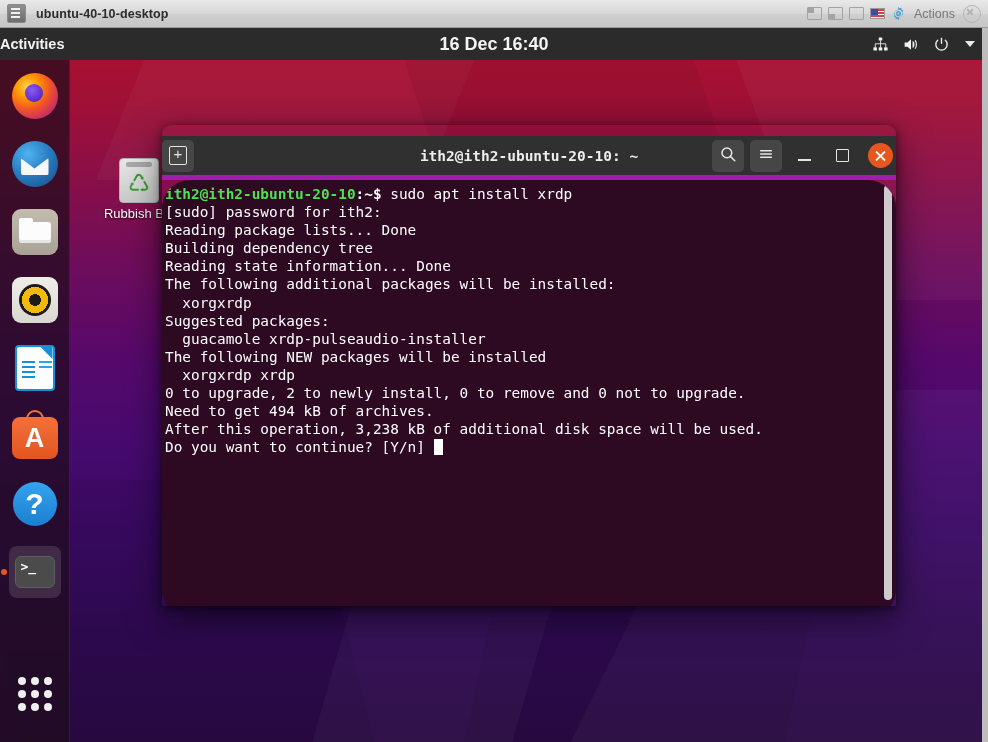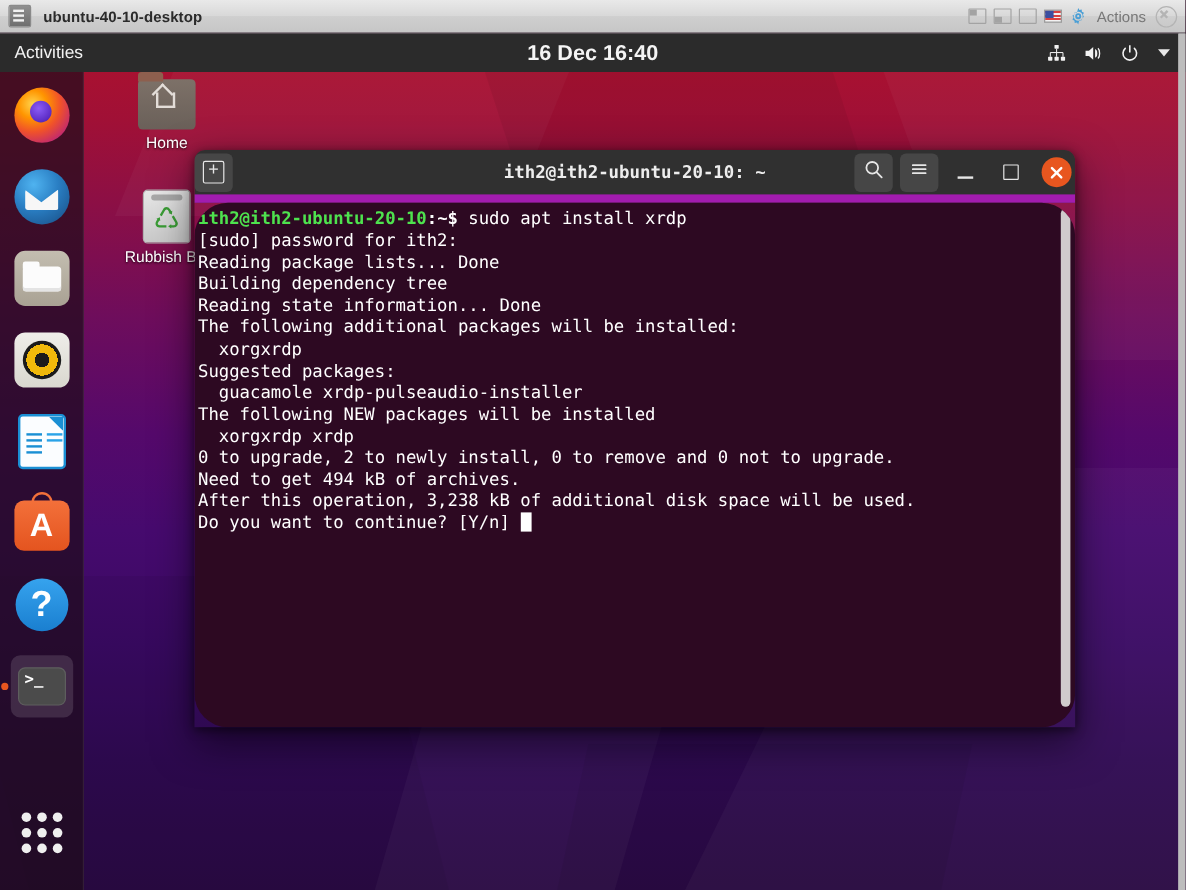--- a/index.html
+++ b/index.html
@@ -126,24 +126,25 @@
     left: 0; top: 28px;
     width: 988px; height: 32px;
     background: #2b2b2b;
     color: #f4f4f4;
     display: flex;
     align-items: center;
     font-size: 14.5px;
     z-index: 30;
   }
   .activities {
-    padding: 0 12px;
+    padding: 0 0;
     height: 100%;
     display: flex; align-items: center;
     color: #f2f2f2;
+    font-weight: bold;
   }
   .topbar-app {
     display: flex; align-items: center;
     gap: 7px;
     margin-left: 20px;
     height: 100%;
     padding: 0 6px;
   }
   .term-mini-icon {
     width: 17px; height: 14px;
@@ -485,21 +486,22 @@
     z-index: 10;
   }
   .term-titlebar {
     height: 44px;
     background: #303030;
     display: flex;
     align-items: center;
     padding: 0 0;
     box-sizing: border-box;
     position: relative;
-    border-bottom: 7px solid #a21caf;
+    border-bottom: 5px solid #a21caf;
+    margin-top: 11px;
   }
   .tb-btn {
     width: 32px; height: 32px;
     border-radius: 5px;
     background: #464646;
     display: flex;
     align-items: center;
     justify-content: center;
     flex: 0 0 auto;
   }
@@ -687,26 +689,20 @@
   <div class="desktop">
     <div class="facet" style="left:120px;top:0;width:330px;height:120px;transform:skewX(-22deg);"></div>
     <div class="facet dark" style="left:430px;top:0;width:290px;height:160px;transform:skewX(18deg);"></div>
     <div class="facet" style="left:640px;top:330px;width:420px;height:420px;transform:skewX(-26deg);"></div>
     <div class="facet dark" style="left:0px;top:420px;width:350px;height:330px;transform:skewX(14deg);"></div>
     <div class="facet" style="left:330px;top:490px;width:200px;height:260px;transform:skewX(-16deg);"></div>
     <div class="facet" style="left:780px;top:0px;width:260px;height:240px;transform:skewX(20deg);"></div>
     <div class="facet dark" style="left:470px;top:560px;width:320px;height:190px;transform:skewX(-12deg);"></div>
   </div>
 
-  <div class="desk-icon" style="left:96px;top:66px;">
-    <div class="ic-home">
-        <span class="home-roof"></span>
-      </div>
-    <div class="lbl">Home</div>
-  </div>
   <div class="desk-icon" style="left:96px;top:158px;">
     <div class="ic-bin"></div>
     <div class="lbl">Rubbish Bin</div>
   </div>
 
   <div class="dock">
     <div class="dock-item">
       <div class="ic-firefox"></div>
     </div>
     <div class="dock-item">

